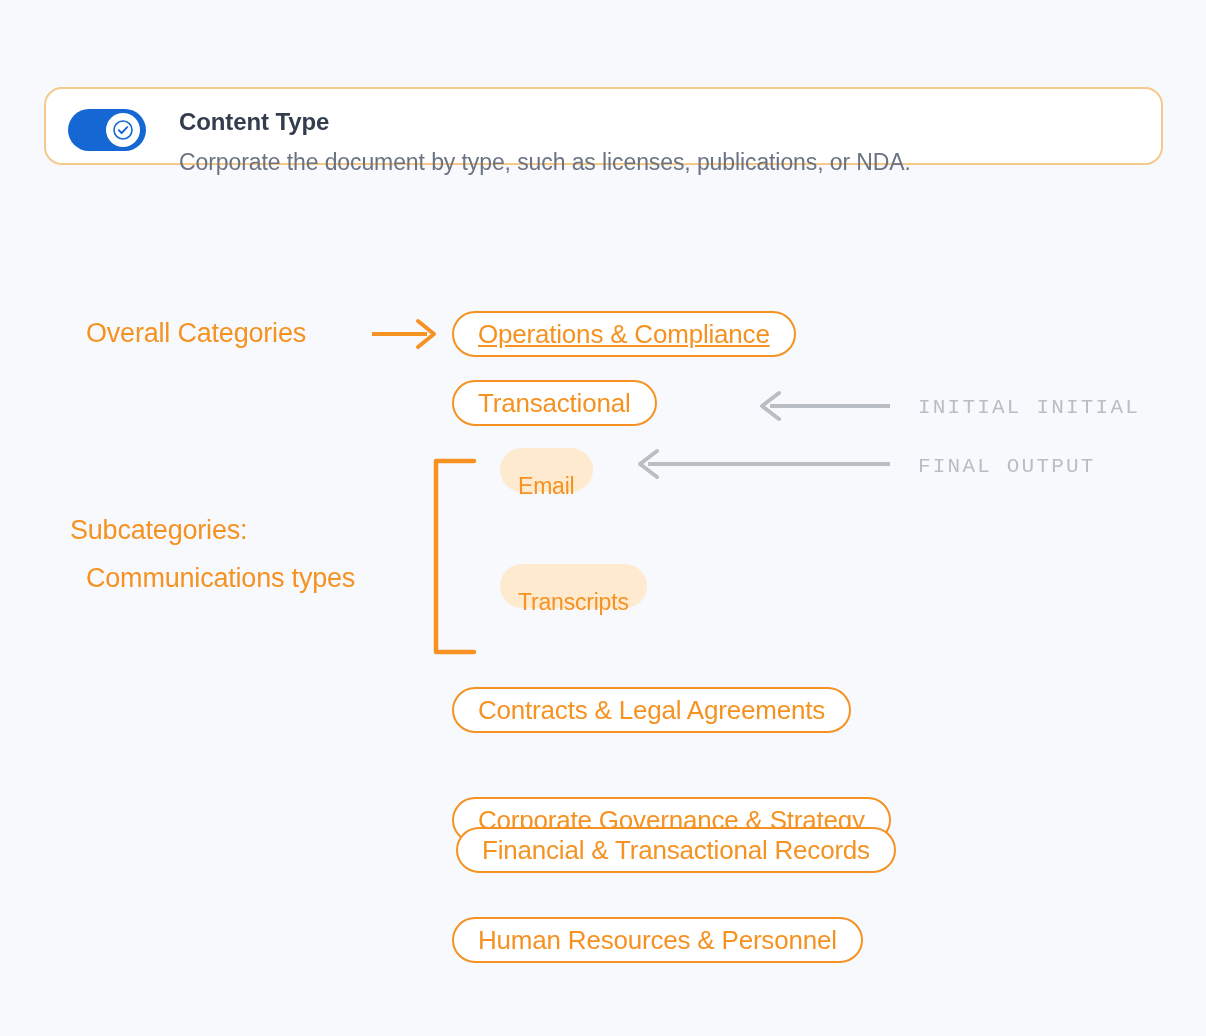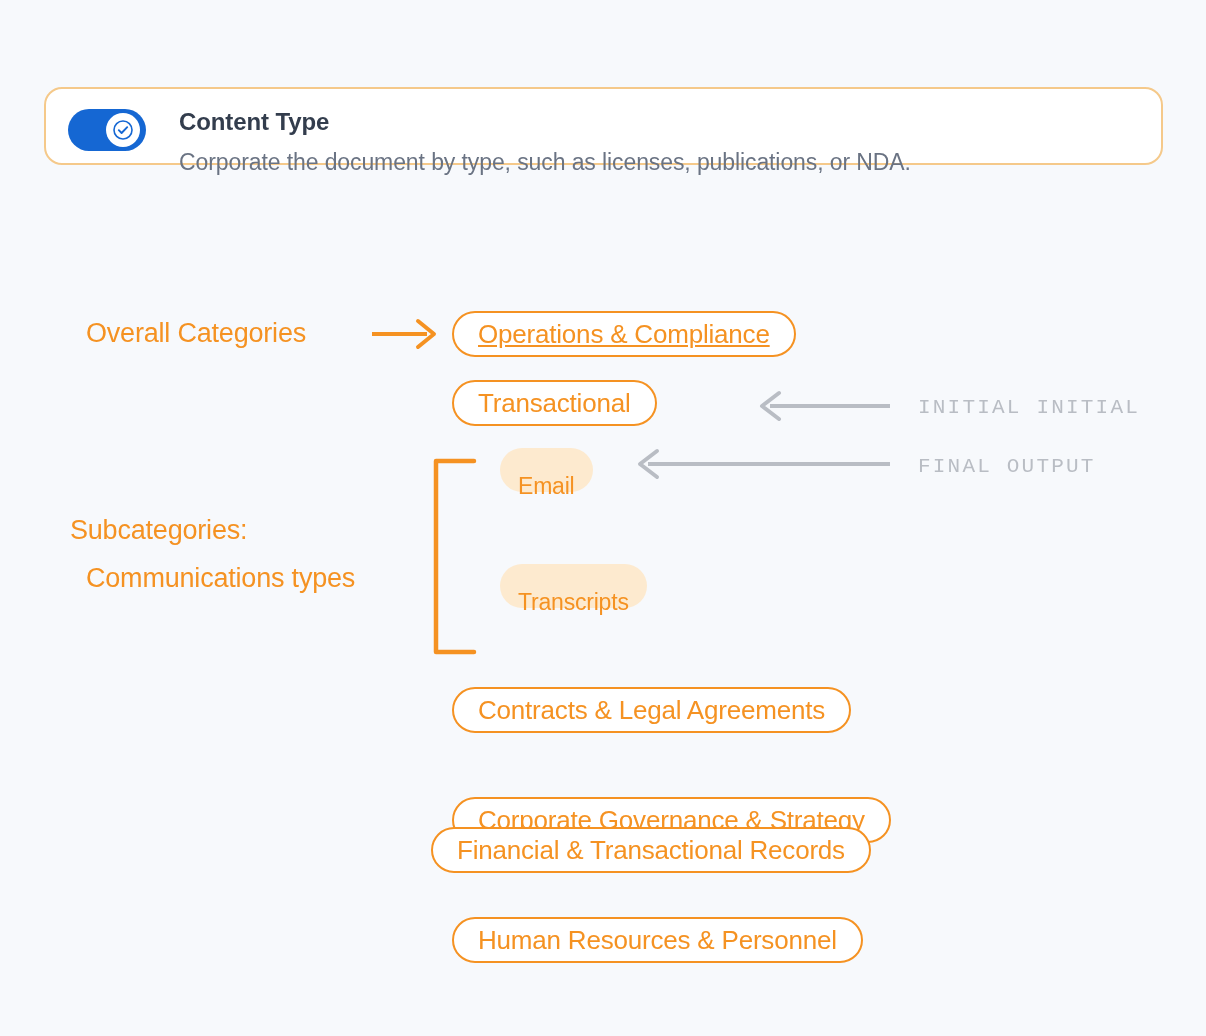--- a/index.html
+++ b/index.html
@@ -183,16 +183,16 @@
   <div class="anno-gray" style="left:918px; top:455px;">FINAL OUTPUT</div>
 
   <div class="pill" style="left:452px; top:311px;text-decoration:underline;">Operations &amp; Compliance</div>
   <div class="pill" style="left:452px; top:380px;">Transactional</div>
 
   <div class="chip" style="left:500px; top:448px;">Email</div>
   <div class="chip" style="left:500px; top:564px;">Transcripts</div>
 
   <div class="pill" style="left:452px; top:687px;">Contracts &amp; Legal Agreements</div>
   <div class="pill" style="left:452px; top:757px;margin-top:40px;">Corporate Governance &amp; Strategy</div>
-  <div class="pill" style="left:431px; top:827px;text-align:center;">Financial &amp; Transactional Records</div>
+  <div class="pill" style="left:456px; top:827px;text-align:center;">Financial &amp; Transactional Records</div>
   <div class="pill" style="left:452px; top:917px;">Human Resources &amp; Personnel</div>
 
 </div>
 
 </body></html>

